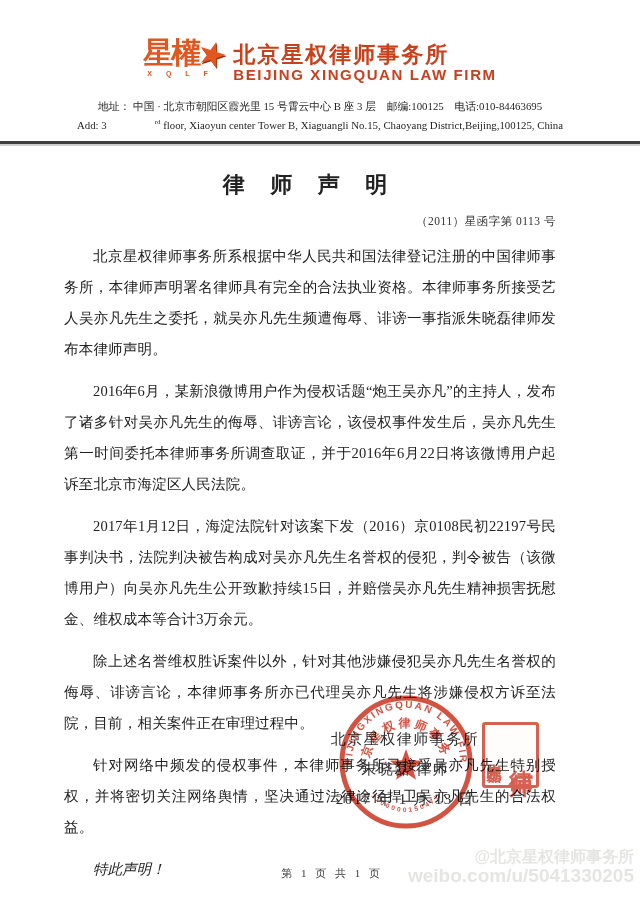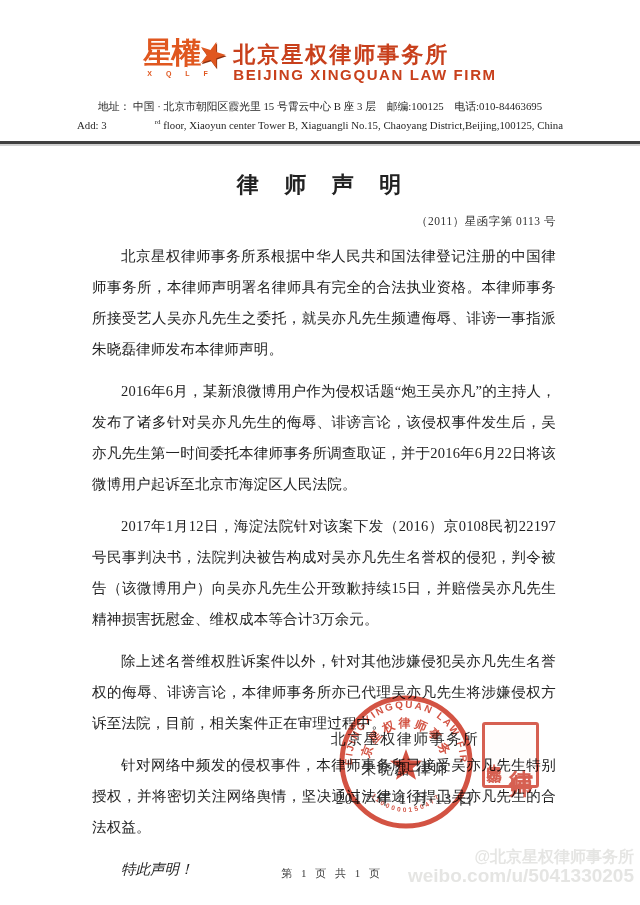--- a/index.html
+++ b/index.html
@@ -38,21 +38,21 @@
     line-height:14px;
   }
   .addr { margin-top:10px; font-size:10.8px; color:#1f1f1f; line-height:16px; }
   .addr sup { font-size:7px;margin-left:48px; }
   .rule {
     margin:8px 0 0 0; height:3px; background:#3f3f3f;
     box-shadow:0 2px 0 rgba(120,120,120,.35);
   }
 
   
-  .doc { padding:26px 84px 0 92px; }
+  .doc { padding:26px 84px 0 64px; }
   .doc-title {
     text-align:center; font-size:22px; font-weight:700; letter-spacing:10px;
     color:#222;
   }
   .ref-no { text-align:right; font-size:11.5px; margin-top:14px; color:#333; letter-spacing:.5px; }
   .body-text { margin-top:12px; }
   .body-text p {
     font-size:14.5px; line-height:31px; text-align:justify; text-indent:2em;
     margin-bottom:11px; color:#222; letter-spacing:.2px;
   }

